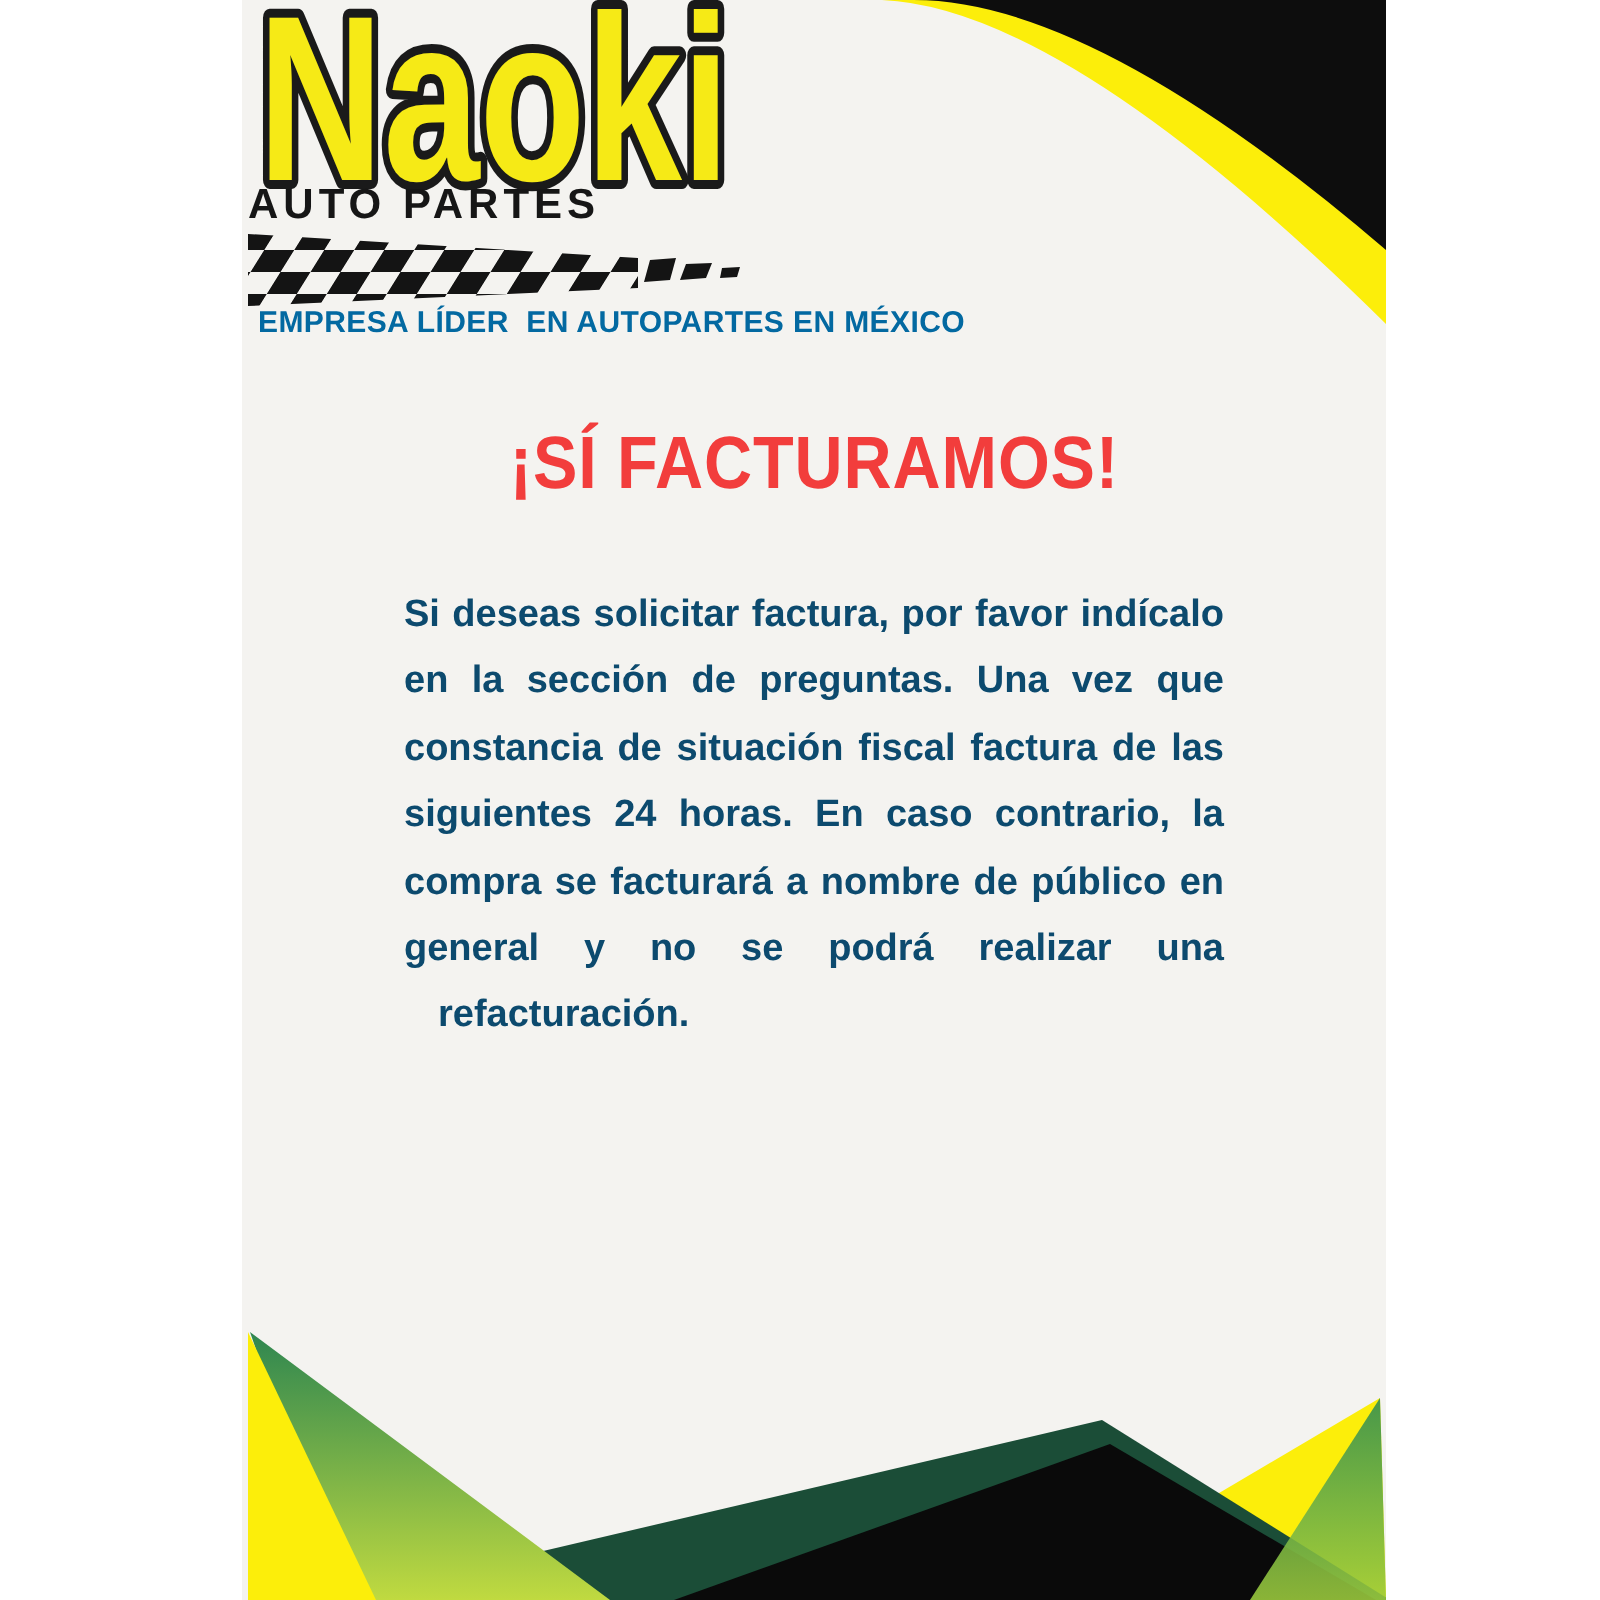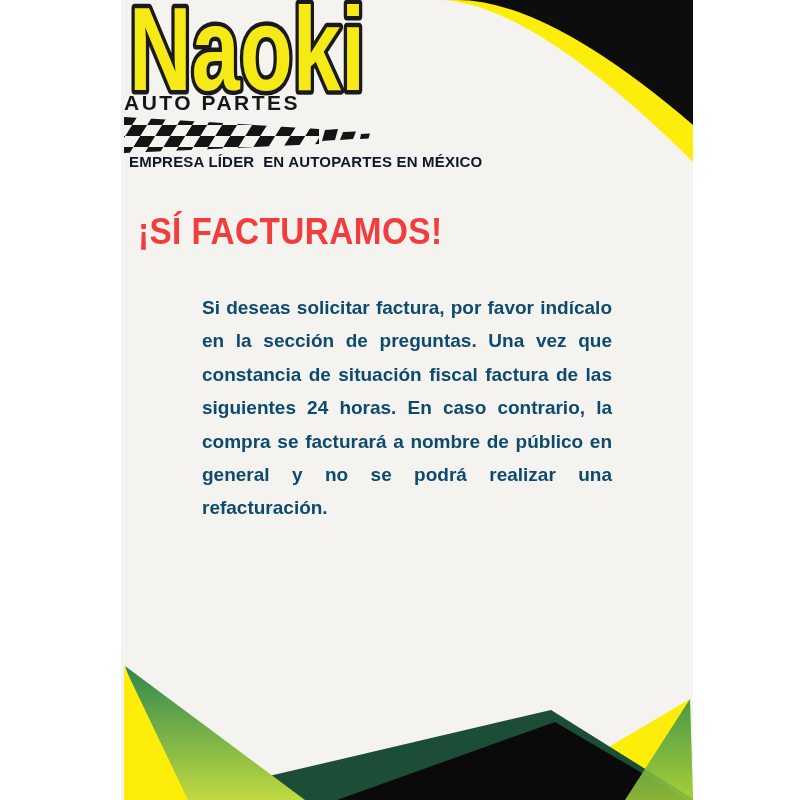--- a/index.html
+++ b/index.html
@@ -70,31 +70,32 @@
     top: 114px;
     width: 252px;
     height: 42px;
   }
   .brand-tagline {
     position: absolute;
     left: 8px;
     top: 153px;
     font-size: 15px;
     font-weight: bold;
-    color: #0f172a;
+    color: #0369a1;
     letter-spacing: 0.2px;
     white-space: pre;
   }
   
   .invoice-title {
     position: absolute;
     left: 0;
     right: 0;
     top: 211px;
     margin: 0;
+    text-align: center;
     font-size: 37px;
     font-weight: bold;
     color: #f23d3c;
     letter-spacing: 0.5px;
   }
   .invoice-title span {
     display: inline-block;
     transform: scaleX(0.9);
     transform-origin: center;
     white-space: nowrap;
@@ -109,20 +110,21 @@
     line-height: 33.4px;
     font-weight: bold;
     color: #0c4a6e;
   }
   .body-text div {
     text-align: justify;
     text-align-last: justify;
   }
   .body-text div:last-child {
     text-align-last: left;
+    margin-left: 17px;
   }
   
   .bottom-decor {
     position: absolute;
     left: 0;
     bottom: 0;
     width: 572px;
     height: 152px;
   }
 </style>

